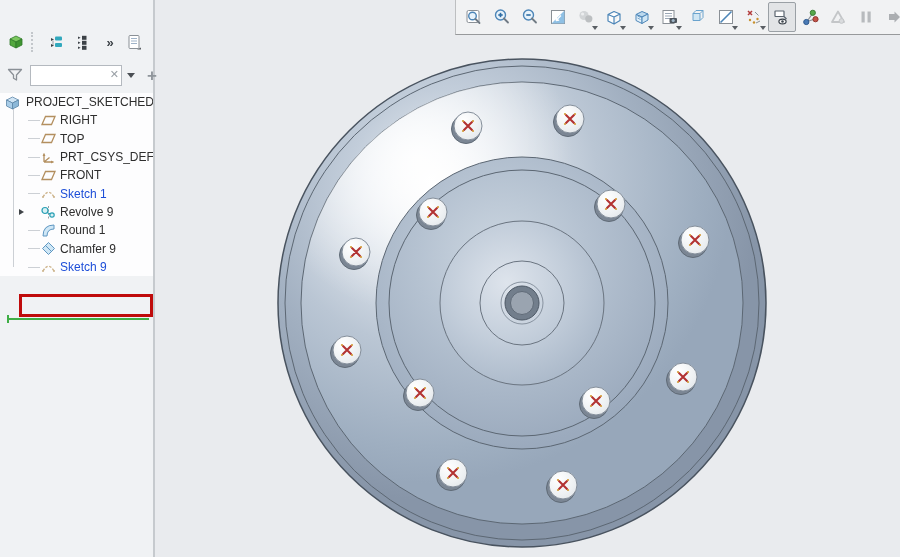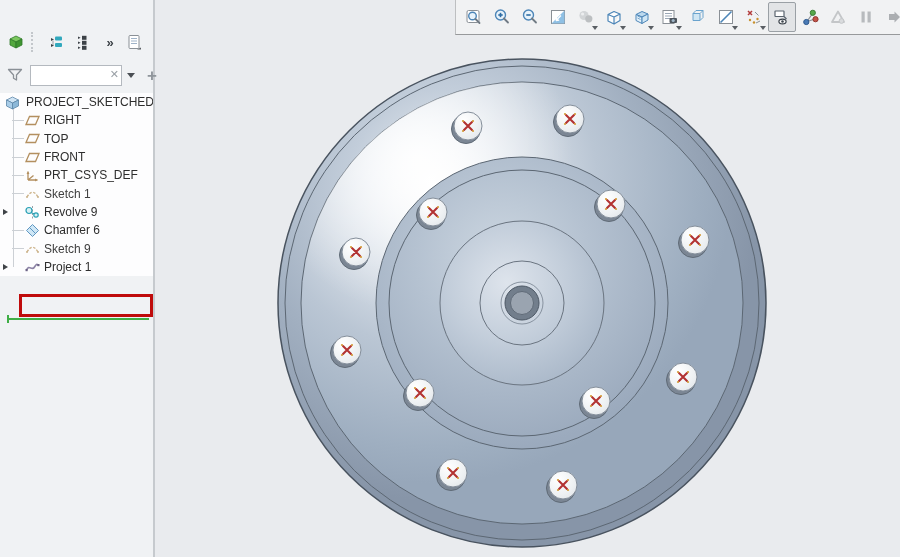--- a/index.html
+++ b/index.html
@@ -22,29 +22,29 @@
   .input-wrap input{width:72px;height:19px;border:1px solid #b4b9bf;background:#fff;
     font-size:11px;padding:0 14px 0 4px;outline:none;}
   .clear-x{position:absolute;right:3px;top:3px;font-size:11px;color:#9aa0a6;line-height:13px;}
   .dd-caret{margin-left:5px;width:0;height:0;border-left:4px solid transparent;
     border-right:4px solid transparent;border-top:5px solid #4a4f54;}
   .plus{margin-left:12px;font-size:17px;font-weight:bold;color:#8f959b;line-height:17px;}
 
   .tree-wrap{position:absolute;left:0;top:93px;width:153px;background:#fdfdfe;}
   .tree-guide{position:absolute;left:13px;top:10px;bottom:9px;border-left:1px solid #ccd0d5;}
   .tree-row{position:relative;height:18.34px;display:flex;align-items:center;
-    padding-left:3px;white-space:nowrap;overflow:hidden;cursor:default;}
+    padding-left:19px;white-space:nowrap;overflow:hidden;cursor:default;}
   .arrow-slot{width:9px;flex:0 0 auto;display:flex;align-items:center;}
   .exp-arrow{width:0;height:0;border-top:3.5px solid transparent;border-bottom:3.5px solid transparent;
     border-left:5px solid #3f4347;}
   .stub{width:12px;flex:0 0 auto;border-top:1px solid #ccd0d5;}
   .stub.hidden{border-top:none;}
   .t-icon{width:17px;height:17px;flex:0 0 auto;margin-right:3px;display:flex;align-items:center;justify-content:center;}
   .t-label{font-size:12px;color:#2e2e2e;}
-  .tree-row.inactive .t-label{color:#404040;}
+  .tree-row.inactive .t-label{color:#1d4ed8;}
   .tree-row.root{padding-left:4px;}
   .tree-row.root .t-label{margin-left:2px;}
 
   #insert-line{position:absolute;left:7px;top:318px;width:142px;height:2px;background:#3fae46;}
   #insert-line .tick{position:absolute;left:0;top:-3px;width:2px;height:8px;background:#3fae46;}
   #red-box{position:absolute;left:19px;top:294px;width:134px;height:23px;
     border:3px solid #bf0b0b;box-sizing:border-box;pointer-events:none;}
 
   
   #viewport{position:absolute;left:157px;top:0;width:743px;height:557px;background:#e9ebee;}
@@ -150,36 +150,36 @@
               <polygon points="2,12.5 5.5,4.5 15,4.5 11.5,12.5" fill="none" stroke="#b38f5f" stroke-width="1.3"></polygon>
             </svg>
           </span>
           <span class="t-label">TOP</span>
         </div>
         <div class="tree-row">
           <span class="arrow-slot"></span>
           <span class="stub"></span>
           <span class="t-icon">
             <svg width="17" height="17" viewBox="0 0 17 17">
-              <polygon points="2,12.5 5.5,4.5 15,4.5 11.5,12.5" fill="none" stroke="#b38f5f" stroke-width="1.3"></polygon>
-            </svg>
-          </span>
-          <span class="t-label">FRONT</span>
-        </div>
-        <div class="tree-row">
-          <span class="arrow-slot"></span>
-          <span class="stub"></span>
-          <span class="t-icon">
-            <svg width="17" height="17" viewBox="0 0 17 17">
               <path d="M4,13 V4.5 M4,13 H13.5 M4,13 L9.5,8.5" fill="none" stroke="#b38f5f" stroke-width="1.3"></path>
               <path d="M4,4.5 l-1.5,2.5 h3 Z" fill="#b38f5f"></path>
               <path d="M13.5,13 l-2.5,-1.5 v3 Z" fill="#b38f5f"></path>
             </svg>
           </span>
           <span class="t-label">PRT_CSYS_DEF</span>
+        </div>
+        <div class="tree-row">
+          <span class="arrow-slot"></span>
+          <span class="stub"></span>
+          <span class="t-icon">
+            <svg width="17" height="17" viewBox="0 0 17 17">
+              <polygon points="2,12.5 5.5,4.5 15,4.5 11.5,12.5" fill="none" stroke="#b38f5f" stroke-width="1.3"></polygon>
+            </svg>
+          </span>
+          <span class="t-label">FRONT</span>
         </div>
         <div class="tree-row inactive">
           <span class="arrow-slot"></span>
           <span class="stub"></span>
           <span class="t-icon">
             <svg width="17" height="17" viewBox="0 0 17 17">
               <path d="M3,12 Q8.5,2.5 14,12" fill="none" stroke="#cdb48c" stroke-width="1.4" stroke-dasharray="2.5,1.6"></path>
               <circle cx="3" cy="12" r="1" fill="#cdb48c"></circle>
               <circle cx="14" cy="12" r="1" fill="#cdb48c"></circle>
             </svg>
@@ -199,51 +199,47 @@
               <line x1="7" y1="8.5" x2="10.3" y2="9.8" stroke="#2aa0b5"></line>
             </svg>
           </span>
           <span class="t-label">Revolve 9</span>
         </div>
         <div class="tree-row">
           <span class="arrow-slot"></span>
           <span class="stub"></span>
           <span class="t-icon">
             <svg width="17" height="17" viewBox="0 0 17 17">
+              <path d="M3,14 Q3,3 14,3 L14,7 Q7,7 7,14 Z" fill="#cfe7f6" stroke="#5f97c2" stroke-width="1"></path>
+            </svg>
+          </span>
+          <span class="t-label">Round 1</span>
+        </div>
+        <div class="tree-row">
+          <span class="arrow-slot"></span>
+          <span class="stub"></span>
+          <span class="t-icon">
+            <svg width="17" height="17" viewBox="0 0 17 17">
               <polygon points="8.5,2.5 14.5,8.5 8.5,14.5 2.5,8.5" fill="#cfe7f6" stroke="#5f97c2" stroke-width="1"></polygon>
               <line x1="5.5" y1="5.5" x2="11.5" y2="11.5" stroke="#5f97c2"></line>
             </svg>
           </span>
-          <span class="t-label">Chamfer 6</span>
+          <span class="t-label">Chamfer 9</span>
         </div>
         <div class="tree-row inactive">
           <span class="arrow-slot"></span>
           <span class="stub"></span>
           <span class="t-icon">
             <svg width="17" height="17" viewBox="0 0 17 17">
               <path d="M3,12 Q8.5,2.5 14,12" fill="none" stroke="#cdb48c" stroke-width="1.4" stroke-dasharray="2.5,1.6"></path>
               <circle cx="3" cy="12" r="1" fill="#cdb48c"></circle>
               <circle cx="14" cy="12" r="1" fill="#cdb48c"></circle>
             </svg>
           </span>
           <span class="t-label">Sketch 9</span>
-        </div>
-        <div class="tree-row">
-          <span class="arrow-slot">
-            <span class="exp-arrow"></span>
-          </span>
-          <span class="stub hidden"></span>
-          <span class="t-icon">
-            <svg width="17" height="17" viewBox="0 0 17 17">
-              <path d="M2.5,11 C5,5 8,12.5 10.5,8 S13.5,6.2 14.5,6" fill="none" stroke="#8d84a6" stroke-width="1.6"></path>
-              <rect x="1.5" y="10" width="2.2" height="2.2" fill="#6d6486"></rect>
-              <rect x="13.3" y="5" width="2.2" height="2.2" fill="#6d6486"></rect>
-            </svg>
-          </span>
-          <span class="t-label">Project 1</span>
         </div>
       </div>
 
     <div id="insert-line">
         <span class="tick"></span>
       </div>
     <div id="red-box"></div>
   </aside>
 
   <main id="viewport">

